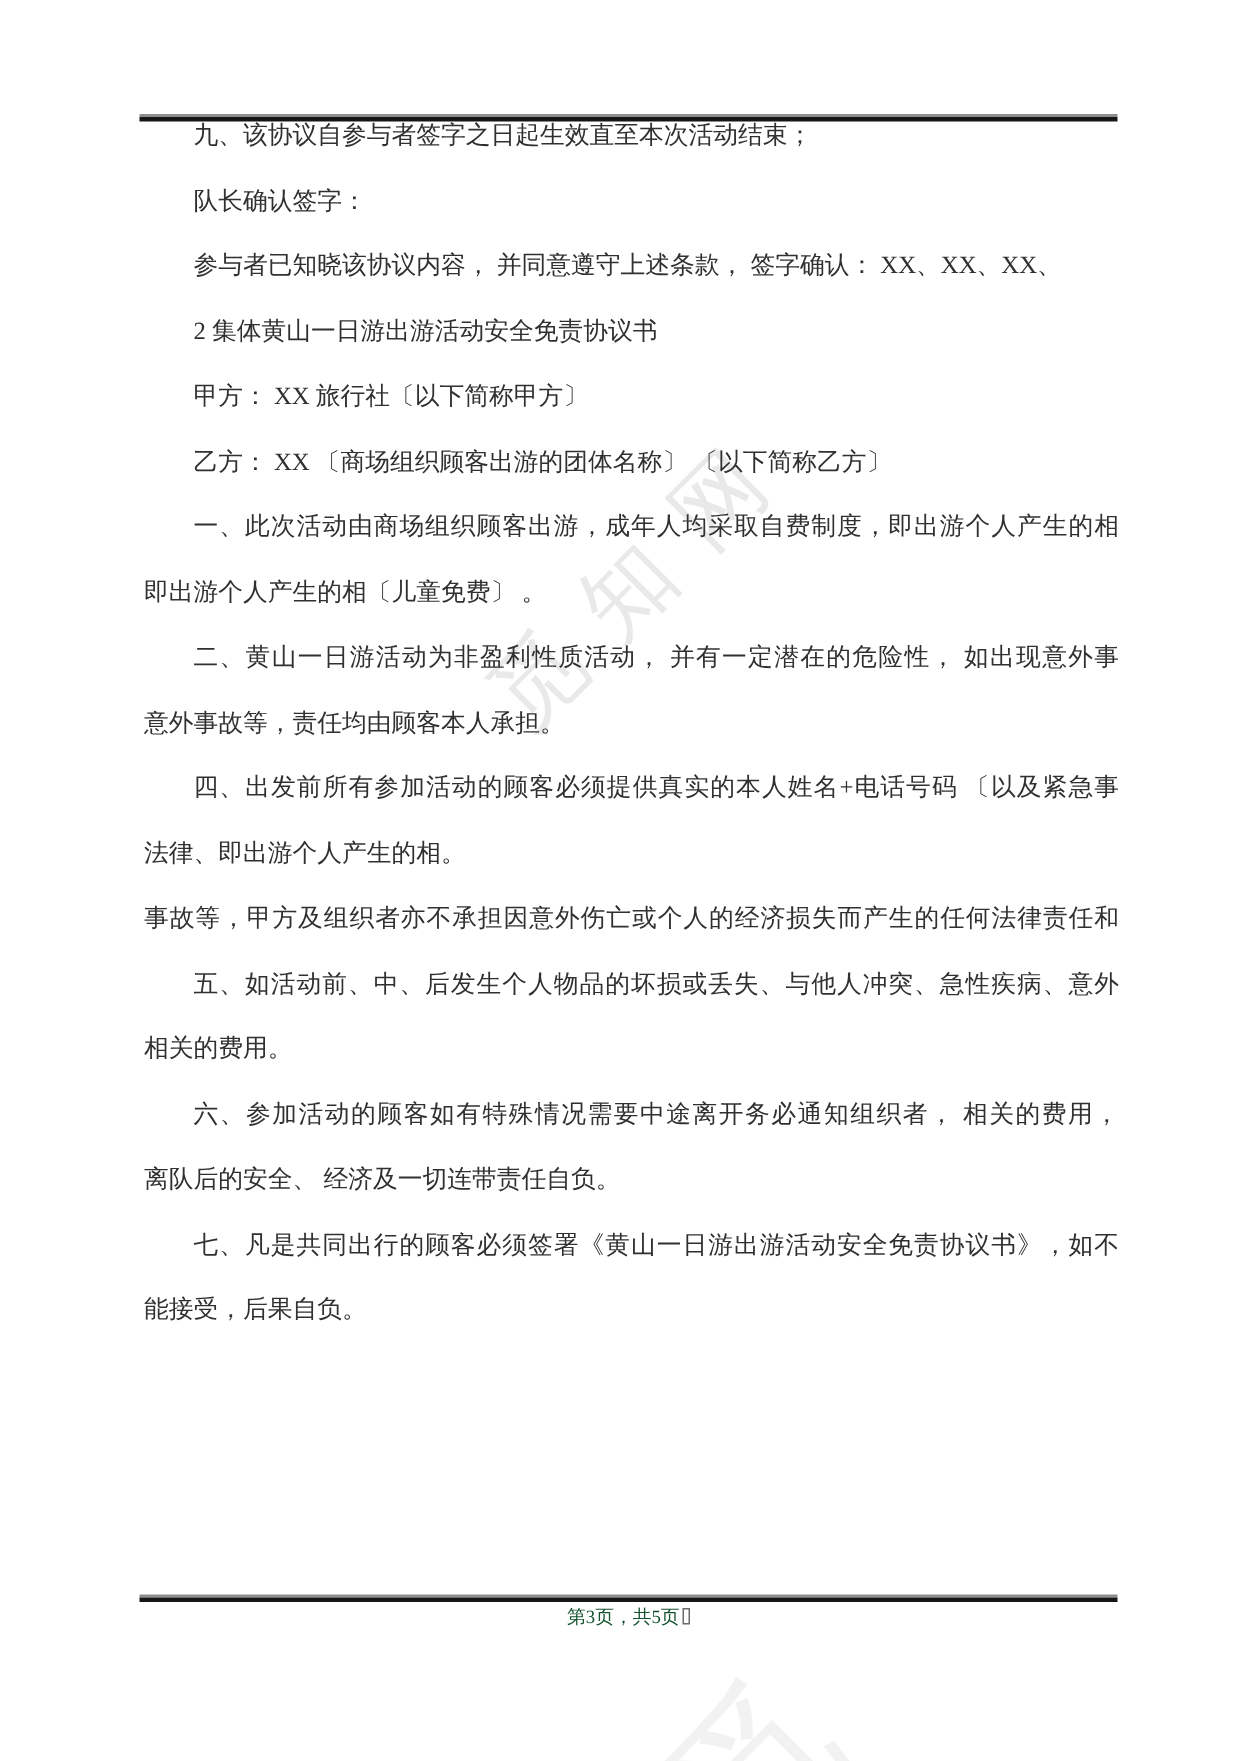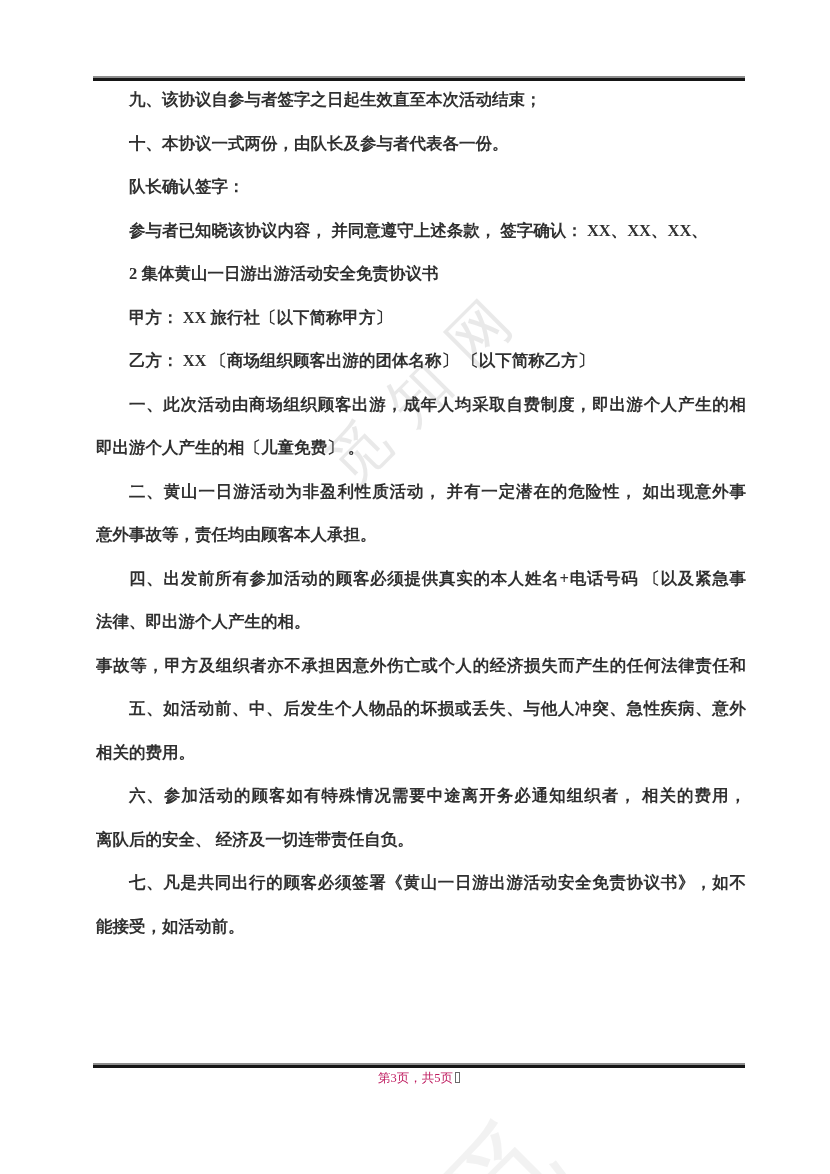--- a/index.html
+++ b/index.html
@@ -44,43 +44,42 @@
     background: #ffffff;
     border-top: 2px solid #8e8e8e;
     border-bottom: 3px solid #161616;
     z-index: 2;
   }
   .rule-top { top: 76px; }
   .rule-bottom { top: 1063px; }
   .doc-body {
     position: absolute;
     left: 96px;
-    top: 78px;
+    top: 68px;
     width: 650px;
     z-index: 1;
-    font-weight: bold;
   }
   .line {
     width: 100%;
     height: 43.5px;
     line-height: 43.5px;
     font-size: 16.5px;
     overflow: hidden;
     text-align: left;
   }
   .line.indent { padding-left: 33px; }
   .line.just { text-align: justify; text-align-last: justify; }
   .footer {
     position: absolute;
     left: 93px;
     top: 1070px;
     width: 652px;
     text-align: center;
     font-size: 12.5px;
-    color: #be185d;
+    color: #14532d;
     z-index: 1;
   }
   .glyph-box {
     display: inline-block;
     width: 5px;
     height: 11px;
     border: 1px solid #6a6a6a;
     margin-left: 2px;
     vertical-align: -1px;
   }
@@ -89,39 +88,38 @@
 <body>
 
 <div class="page">
   <div class="watermark wm-main">觅知网</div>
   <div class="watermark wm-bottom">觅</div>
 
   <div class="rule rule-top"></div>
 
   <div class="doc-body" id="doc-body">
       <div class="line indent">九、该协议自参与者签字之日起生效直至本次活动结束；</div>
-      <div class="line indent">十、本协议一式两份，由队长及参与者代表各一份。</div>
       <div class="line indent">队长确认签字：</div>
       <div class="line indent">参与者已知晓该协议内容， 并同意遵守上述条款， 签字确认： XX、XX、XX、XX、XX……</div>
       <div class="line indent">2 集体黄山一日游出游活动安全免责协议书</div>
       <div class="line indent">甲方： XX 旅行社〔以下简称甲方〕</div>
       <div class="line indent">乙方： XX 〔商场组织顾客出游的团体名称〕  〔以下简称乙方〕</div>
       <div class="line indent just">一、此次活动由商场组织顾客出游，成年人均采取自费制度，即出游个人产生的相</div>
       <div class="line">即出游个人产生的相〔儿童免费〕 。</div>
       <div class="line indent just">二、黄山一日游活动为非盈利性质活动， 并有一定潜在的危险性， 如出现意外事件、</div>
       <div class="line">意外事故等，责任均由顾客本人承担。</div>
       <div class="line indent just">四、出发前所有参加活动的顾客必须提供真实的本人姓名+电话号码 〔以及紧急事</div>
       <div class="line">法律、即出游个人产生的相。</div>
       <div class="line just">事故等，甲方及组织者亦不承担因意外伤亡或个人的经济损失而产生的任何法律责任和</div>
       <div class="line indent just">五、如活动前、中、后发生个人物品的坏损或丢失、与他人冲突、急性疾病、意外</div>
       <div class="line">相关的费用。</div>
       <div class="line indent just">六、参加活动的顾客如有特殊情况需要中途离开务必通知组织者，  相关的费用，</div>
       <div class="line">离队后的安全、 经济及一切连带责任自负。</div>
       <div class="line indent just">七、凡是共同出行的顾客必须签署《黄山一日游出游活动安全免责协议书》，如不</div>
-      <div class="line">能接受，如活动前。</div>
+      <div class="line">能接受，后果自负。</div>
     </div>
 
   <div class="rule rule-bottom"></div>
 
   <div class="footer">
     <span>第3页，共5页</span><span class="glyph-box"></span>
   </div>
 </div>
 
 </body></html>

